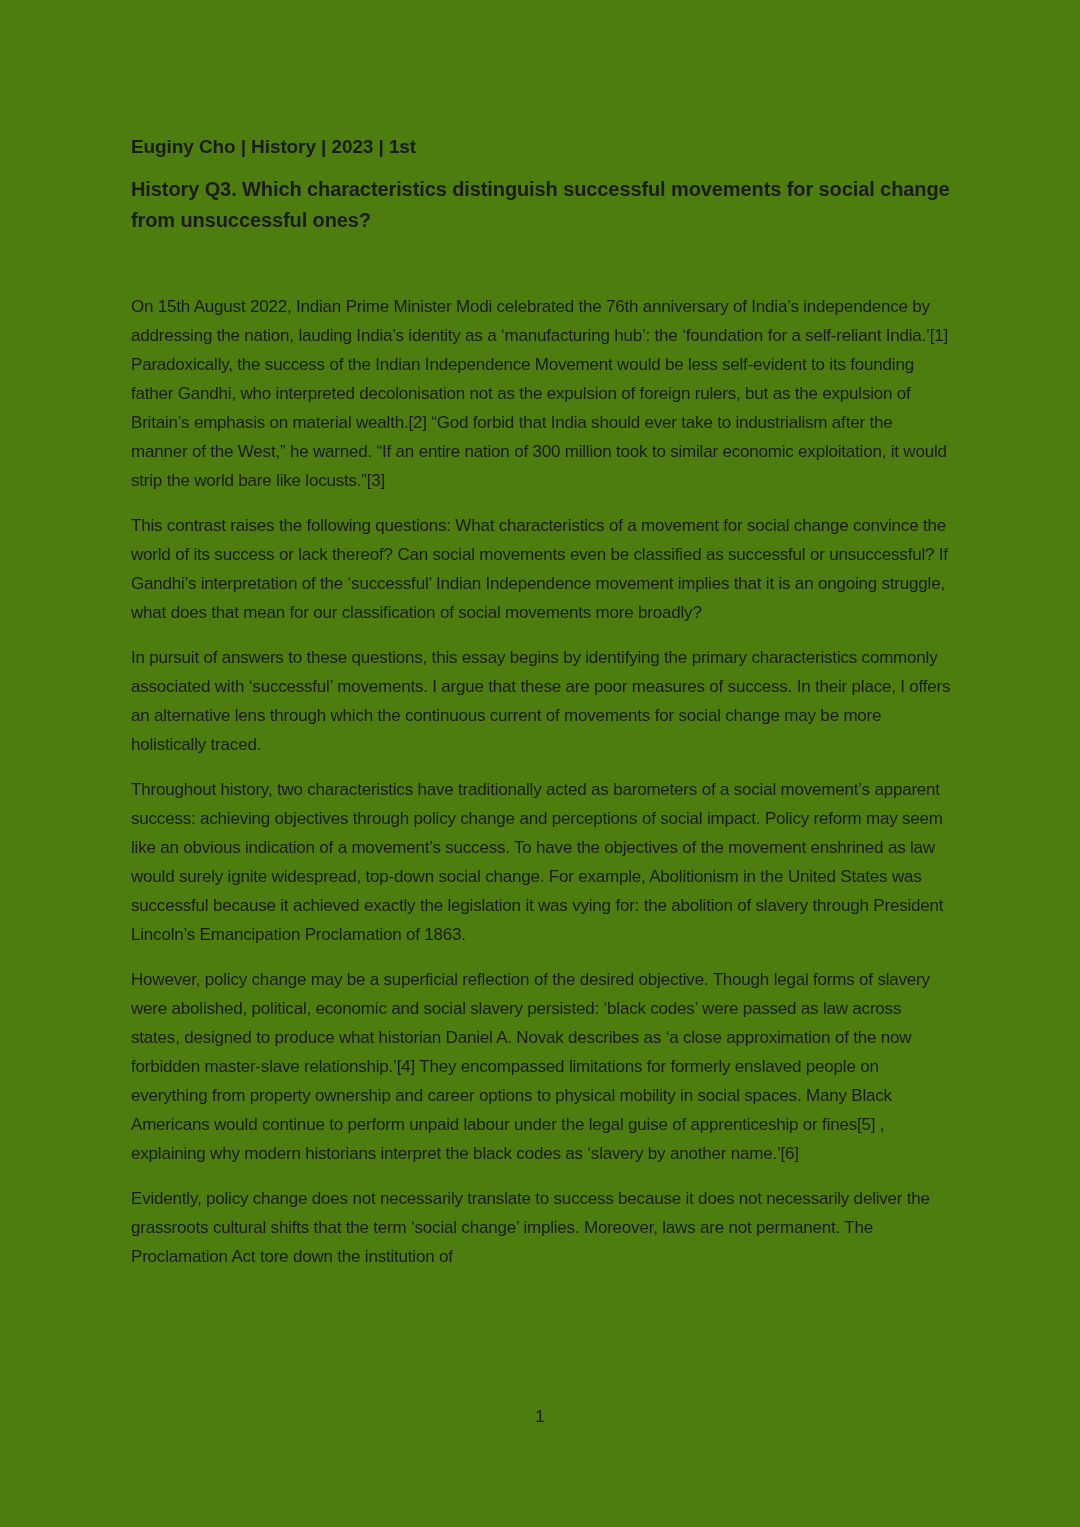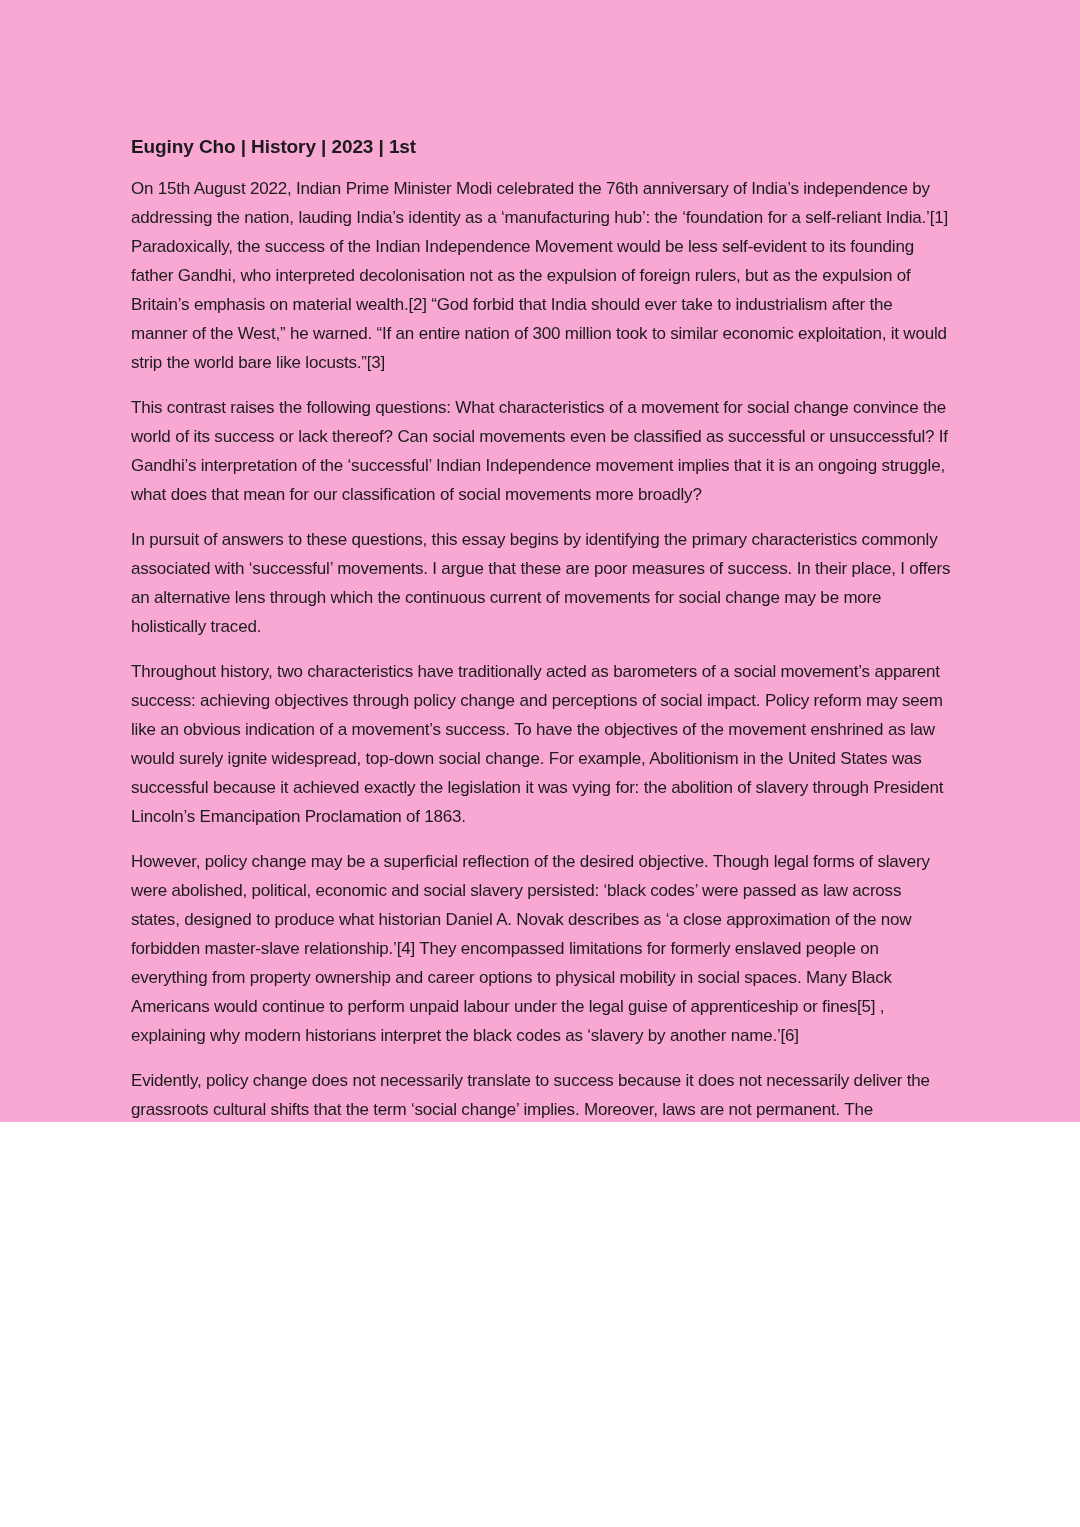--- a/index.html
+++ b/index.html
@@ -3,22 +3,22 @@
 <meta charset="utf-8">
 <style>
   html, body {
     margin: 0;
     padding: 0;
     background: #ffffff;
   }
   .page {
     position: relative;
     width: 1080px;
-    height: 1122px;
-    background: #f9a8d4;
+    height: 1527px;
+    background: #4d7c0f;
     font-family: "Liberation Sans", sans-serif;
     color: #1b1b1b;
     overflow: hidden;
   }
   .content {
     position: absolute;
     left: 131px;
     top: 133px;
     width: 820px;
   }
@@ -51,20 +51,21 @@
     font-size: 17px;
     line-height: 22px;
   }
 </style>
 </head>
 <body>
 
 <div class="page">
   <div class="content">
     <p class="byline">Euginy Cho | History | 2023 | 1st</p>
+    <h1 class="doc-title">History Q3. Which characteristics distinguish successful movements for social change from unsuccessful ones?</h1>
     <div class="body-text">
       <p>On 15th August 2022, Indian Prime Minister Modi celebrated the 76th anniversary of India’s independence by addressing the nation, lauding India’s identity as a ‘manufacturing hub’: the ‘foundation for a self-reliant India.’[1] Paradoxically, the success of the Indian Independence Movement would be less self-evident to its founding father Gandhi, who interpreted decolonisation not as the expulsion of foreign rulers, but as the expulsion of Britain’s emphasis on material wealth.[2] “God forbid that India should ever take to industrialism after the manner of the West,” he warned. “If an entire nation of 300 million took to similar economic exploitation, it would strip the world bare like locusts.”[3]</p>
       <p>This contrast raises the following questions: What characteristics of a movement for social change convince the world of its success or lack thereof? Can social movements even be classified as successful or unsuccessful? If Gandhi’s interpretation of the ‘successful’ Indian Independence movement implies that it is an ongoing struggle, what does that mean for our classification of social movements more broadly?</p>
       <p>In pursuit of answers to these questions, this essay begins by identifying the primary characteristics commonly associated with ‘successful’ movements. I argue that these  are poor measures of success. In their place, I offers an alternative lens through which the continuous current of movements for social change may be more holistically traced.</p>
       <p>Throughout history, two characteristics have traditionally acted as barometers of a social movement’s apparent success: achieving objectives through policy change and perceptions of social impact. Policy reform may seem like an obvious indication of a movement’s success. To have the objectives of the movement enshrined as law would surely ignite widespread, top-down social change. For example, Abolitionism in the United States was successful because it achieved exactly the legislation it was vying for: the abolition of slavery through President Lincoln’s Emancipation Proclamation of 1863.</p>
       <p>However, policy change may be a superficial reflection of the desired objective. Though legal forms of slavery were abolished, political, economic and social slavery persisted: ‘black codes’ were passed as law across states, designed to produce what historian Daniel A. Novak describes as ‘a close approximation of the now forbidden master-slave relationship.’[4] They encompassed limitations for formerly enslaved people on everything from property ownership and career options to physical mobility in social spaces. Many Black Americans would continue to perform unpaid labour under the legal guise of apprenticeship or fines[5] , explaining why modern historians interpret the black codes as ‘slavery by another name.’[6]</p>
       <p>Evidently, policy change does not necessarily translate to success because it does not necessarily deliver the grassroots cultural shifts that the term ‘social change’ implies. Moreover, laws are not permanent. The Proclamation Act tore down the institution of</p>
     </div>
   </div>
   <div class="page-number">1</div>

